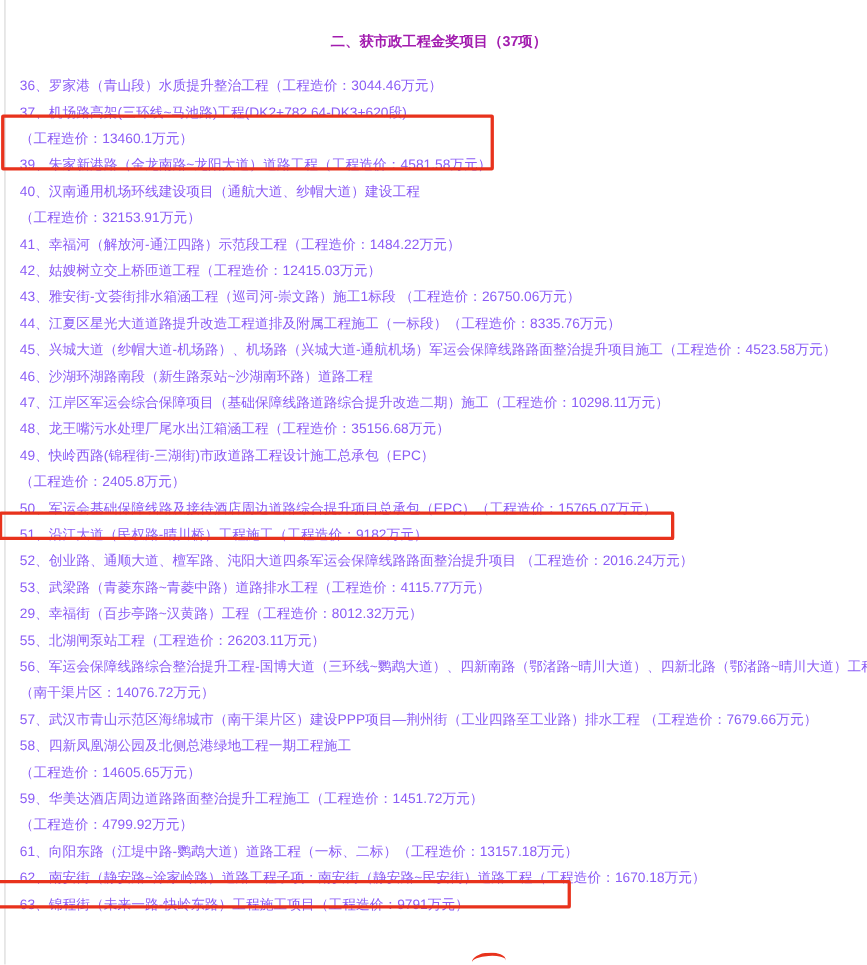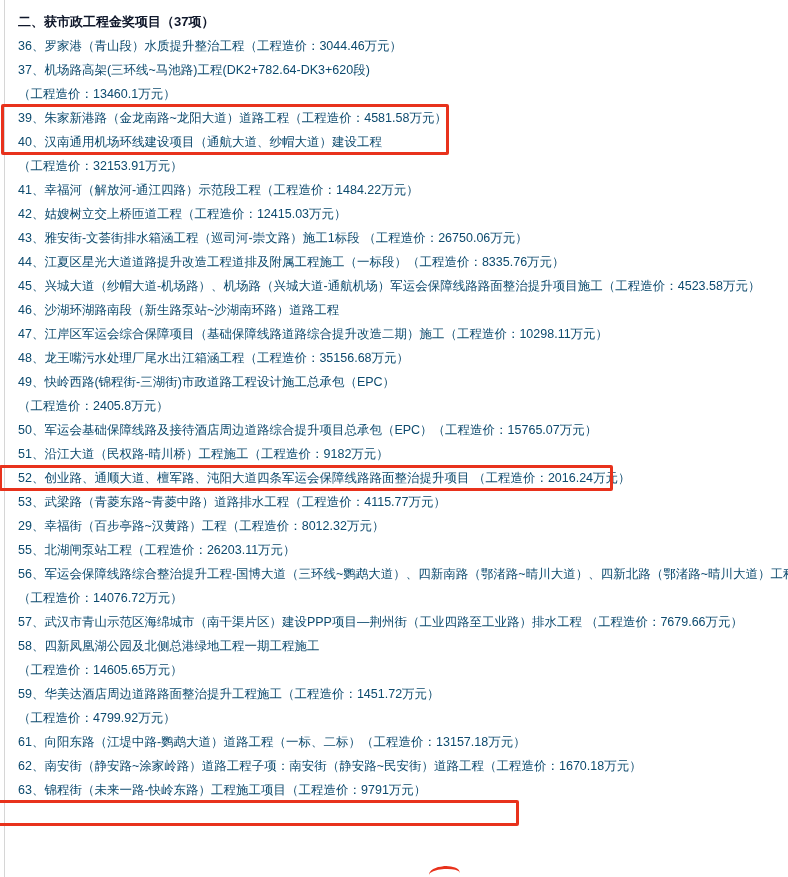--- a/index.html
+++ b/index.html
@@ -2,22 +2,22 @@
 <html><head>
 <meta charset="utf-8">
 <style>
   html,body{margin:0;padding:0;}
   body{
     width:788px;height:877px;background:#ffffff;overflow:hidden;position:relative;
     font-family:"Liberation Sans","DejaVu Sans",sans-serif;
   }
   .left-rule{position:absolute;left:4px;top:0;width:1px;height:877px;background:#d6d6d6;}
   .content{position:absolute;left:18px;top:10px;width:762px;}
-  .heading{font-size:13px;font-weight:bold;color:#0f172a;line-height:24px;margin:0;white-space:nowrap;}
-  .line{font-size:12.5px;color:#0c4a6e;line-height:24px;margin:0;white-space:nowrap;}
+  .heading{font-size:13px;font-weight:bold;color:#a21caf;line-height:24px;margin:16px;white-space:nowrap;text-align:center;}
+  .line{font-size:12.5px;color:#8b5cf6;line-height:24px;margin:0;white-space:nowrap;}
   .redbox{position:absolute;border:3px solid #e8321c;border-radius:2px;box-sizing:border-box;pointer-events:none;}
   .box1{left:1px;top:104px;width:448px;height:51px;}
   .box2{left:-1px;top:465px;width:614px;height:26px;}
   .box3{left:-3px;top:800px;width:522px;height:26px;}
   .partial-mark{
     position:absolute;left:429px;top:866px;width:31px;height:16px;box-sizing:border-box;
     border:none;border-top:3px solid #e8321c;border-radius:50%;transform:rotate(-4deg);
     pointer-events:none;
   }
 </style>
@@ -44,21 +44,21 @@
   <p class="line">48、龙王嘴污水处理厂尾水出江箱涵工程（工程造价：35156.68万元）</p>
   <p class="line">49、快岭西路(锦程街-三湖街)市政道路工程设计施工总承包（EPC）</p>
   <p class="line">（工程造价：2405.8万元）</p>
   <p class="line">50、军运会基础保障线路及接待酒店周边道路综合提升项目总承包（EPC）（工程造价：15765.07万元）</p>
   <p class="line">51、沿江大道（民权路-晴川桥）工程施工（工程造价：9182万元）</p>
   <p class="line">52、创业路、通顺大道、檀军路、沌阳大道四条军运会保障线路路面整治提升项目 （工程造价：2016.24万元）</p>
   <p class="line">53、武梁路（青菱东路~青菱中路）道路排水工程（工程造价：4115.77万元）</p>
   <p class="line">29、幸福街（百步亭路~汉黄路）工程（工程造价：8012.32万元）</p>
   <p class="line">55、北湖闸泵站工程（工程造价：26203.11万元）</p>
   <p class="line">56、军运会保障线路综合整治提升工程-国博大道（三环线~鹦鹉大道）、四新南路（鄂渚路~晴川大道）、四新北路（鄂渚路~晴川大道）工程</p>
-  <p class="line">（工程造价：14076.72万元）</p>
+  <p class="line">（南干渠片区：14076.72万元）</p>
   <p class="line">57、武汉市青山示范区海绵城市（南干渠片区）建设PPP项目—荆州街（工业四路至工业路）排水工程 （工程造价：7679.66万元）</p>
   <p class="line">58、四新凤凰湖公园及北侧总港绿地工程一期工程施工</p>
   <p class="line">（工程造价：14605.65万元）</p>
   <p class="line">59、华美达酒店周边道路路面整治提升工程施工（工程造价：1451.72万元）</p>
   <p class="line">（工程造价：4799.92万元）</p>
   <p class="line">61、向阳东路（江堤中路-鹦鹉大道）道路工程（一标、二标）（工程造价：13157.18万元）</p>
   <p class="line">62、南安街（静安路~涂家岭路）道路工程子项：南安街（静安路~民安街）道路工程（工程造价：1670.18万元）</p>
   <p class="line">63、锦程街（未来一路-快岭东路）工程施工项目（工程造价：9791万元）</p>
 </div>
 

